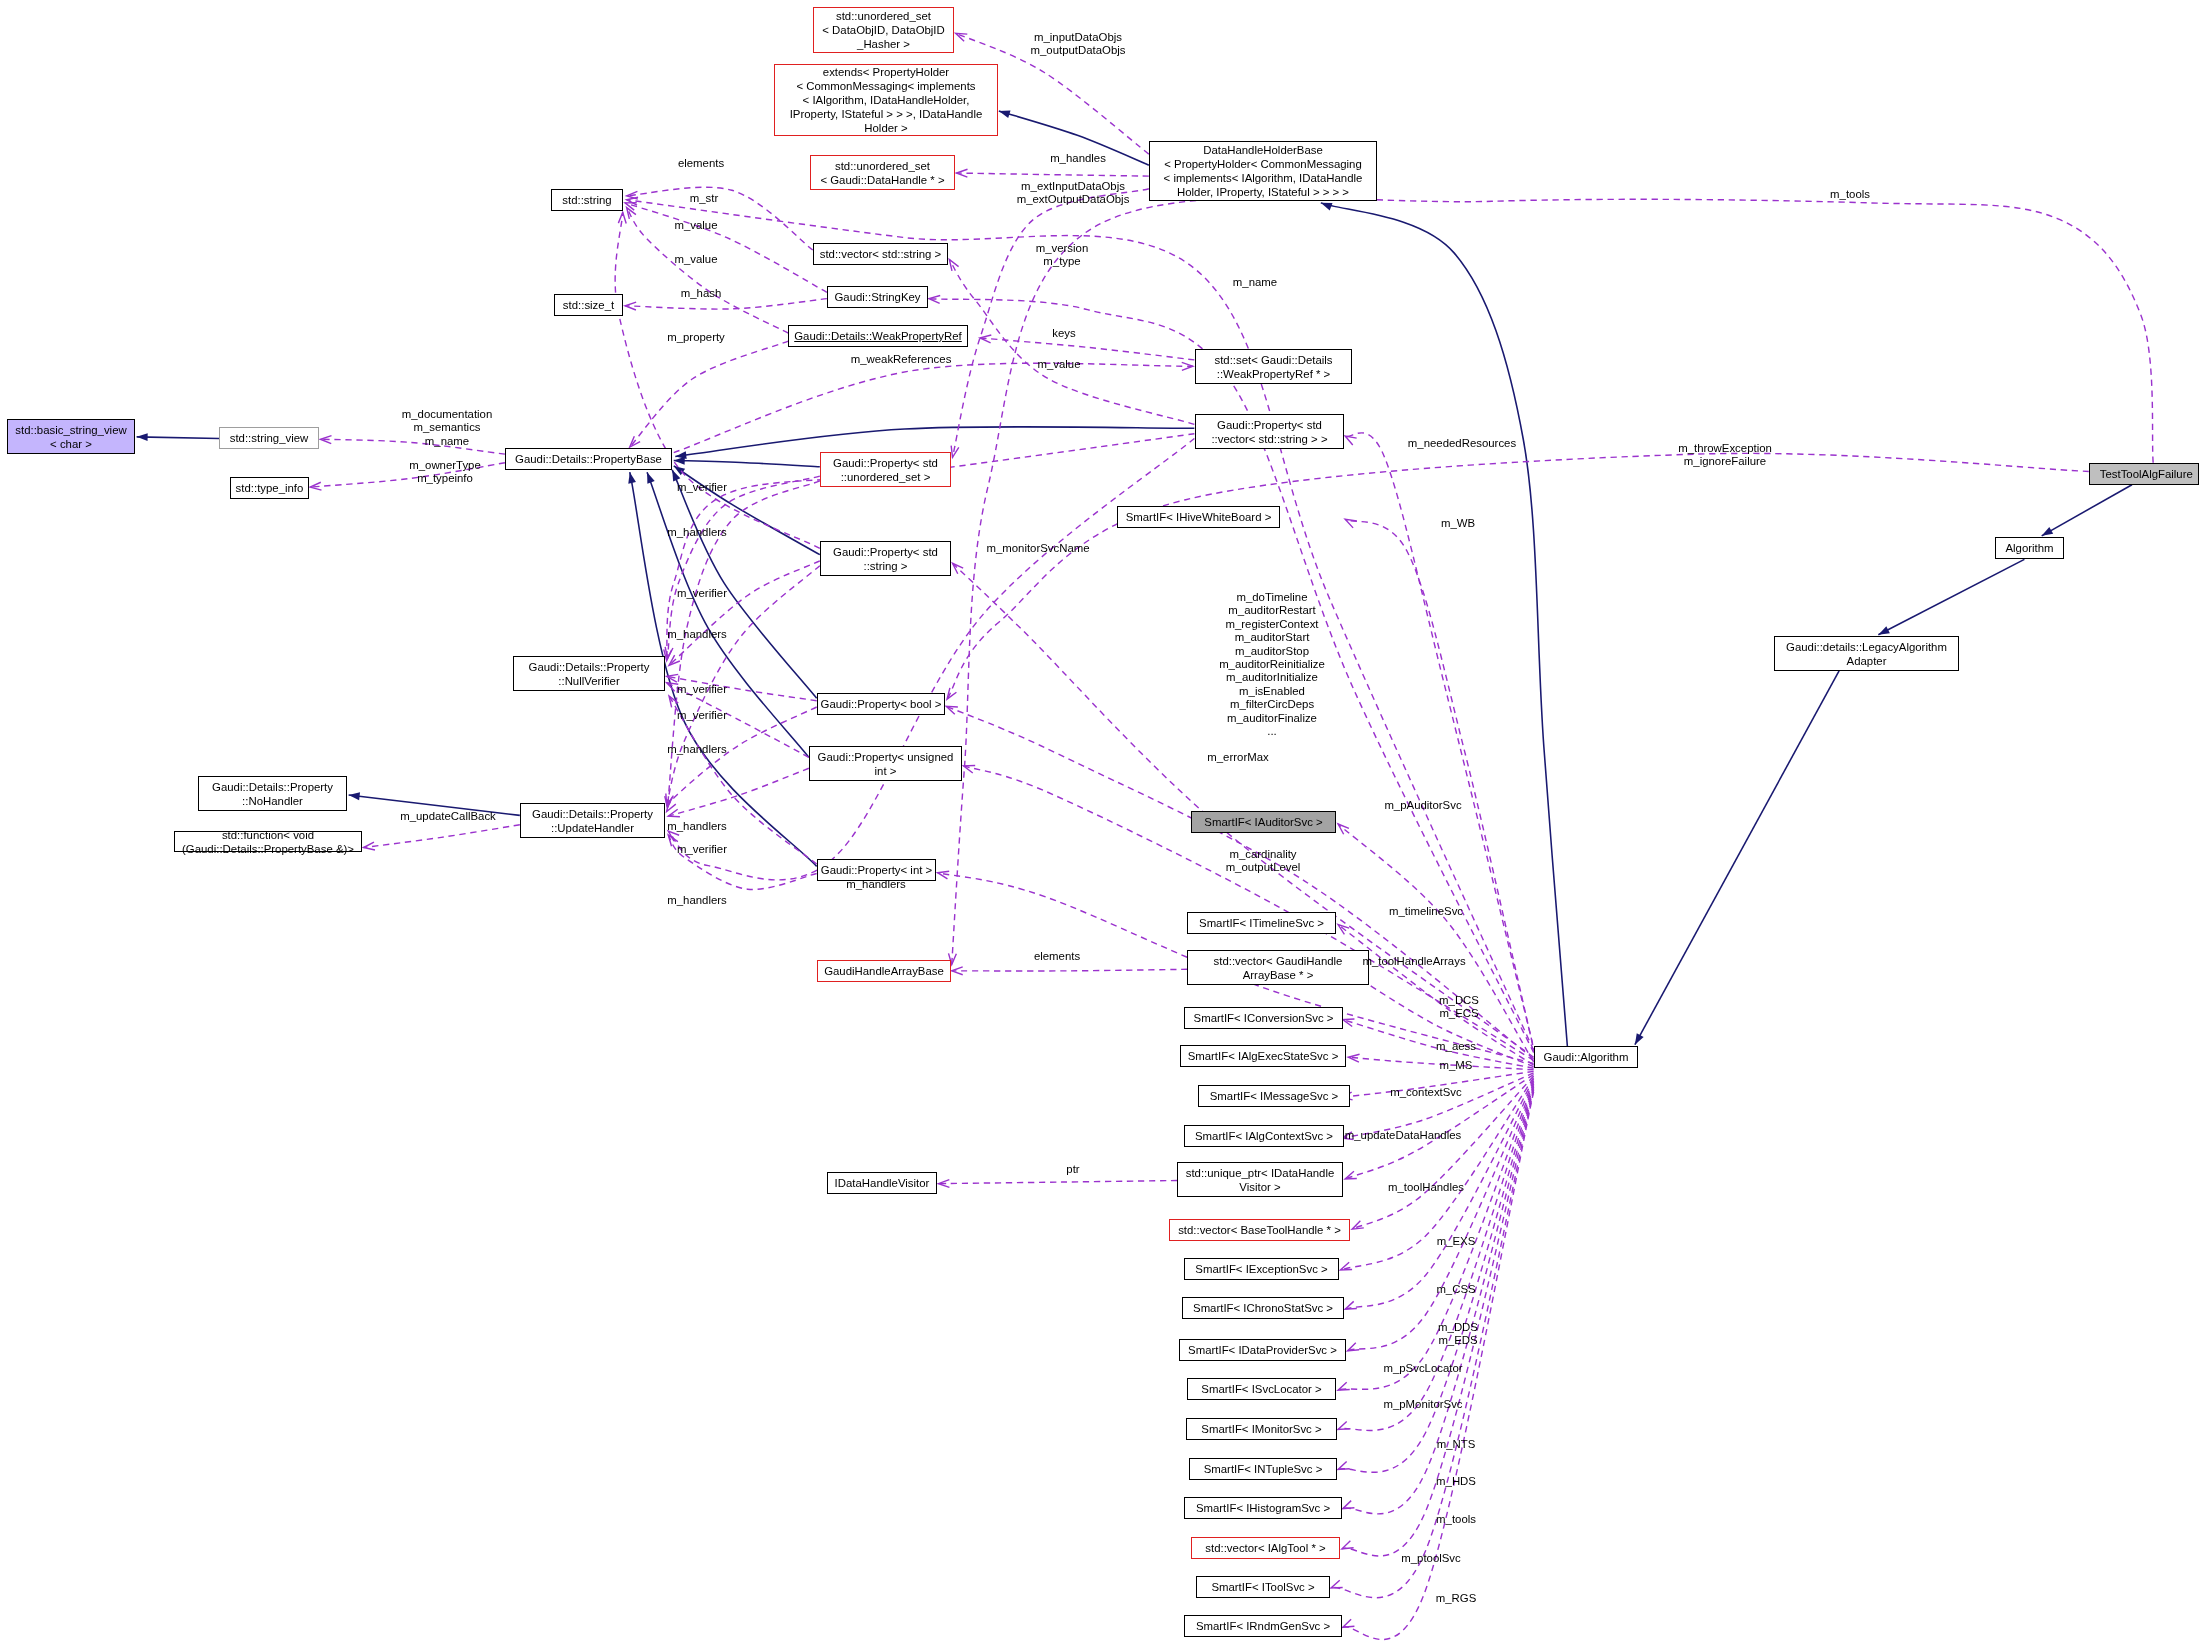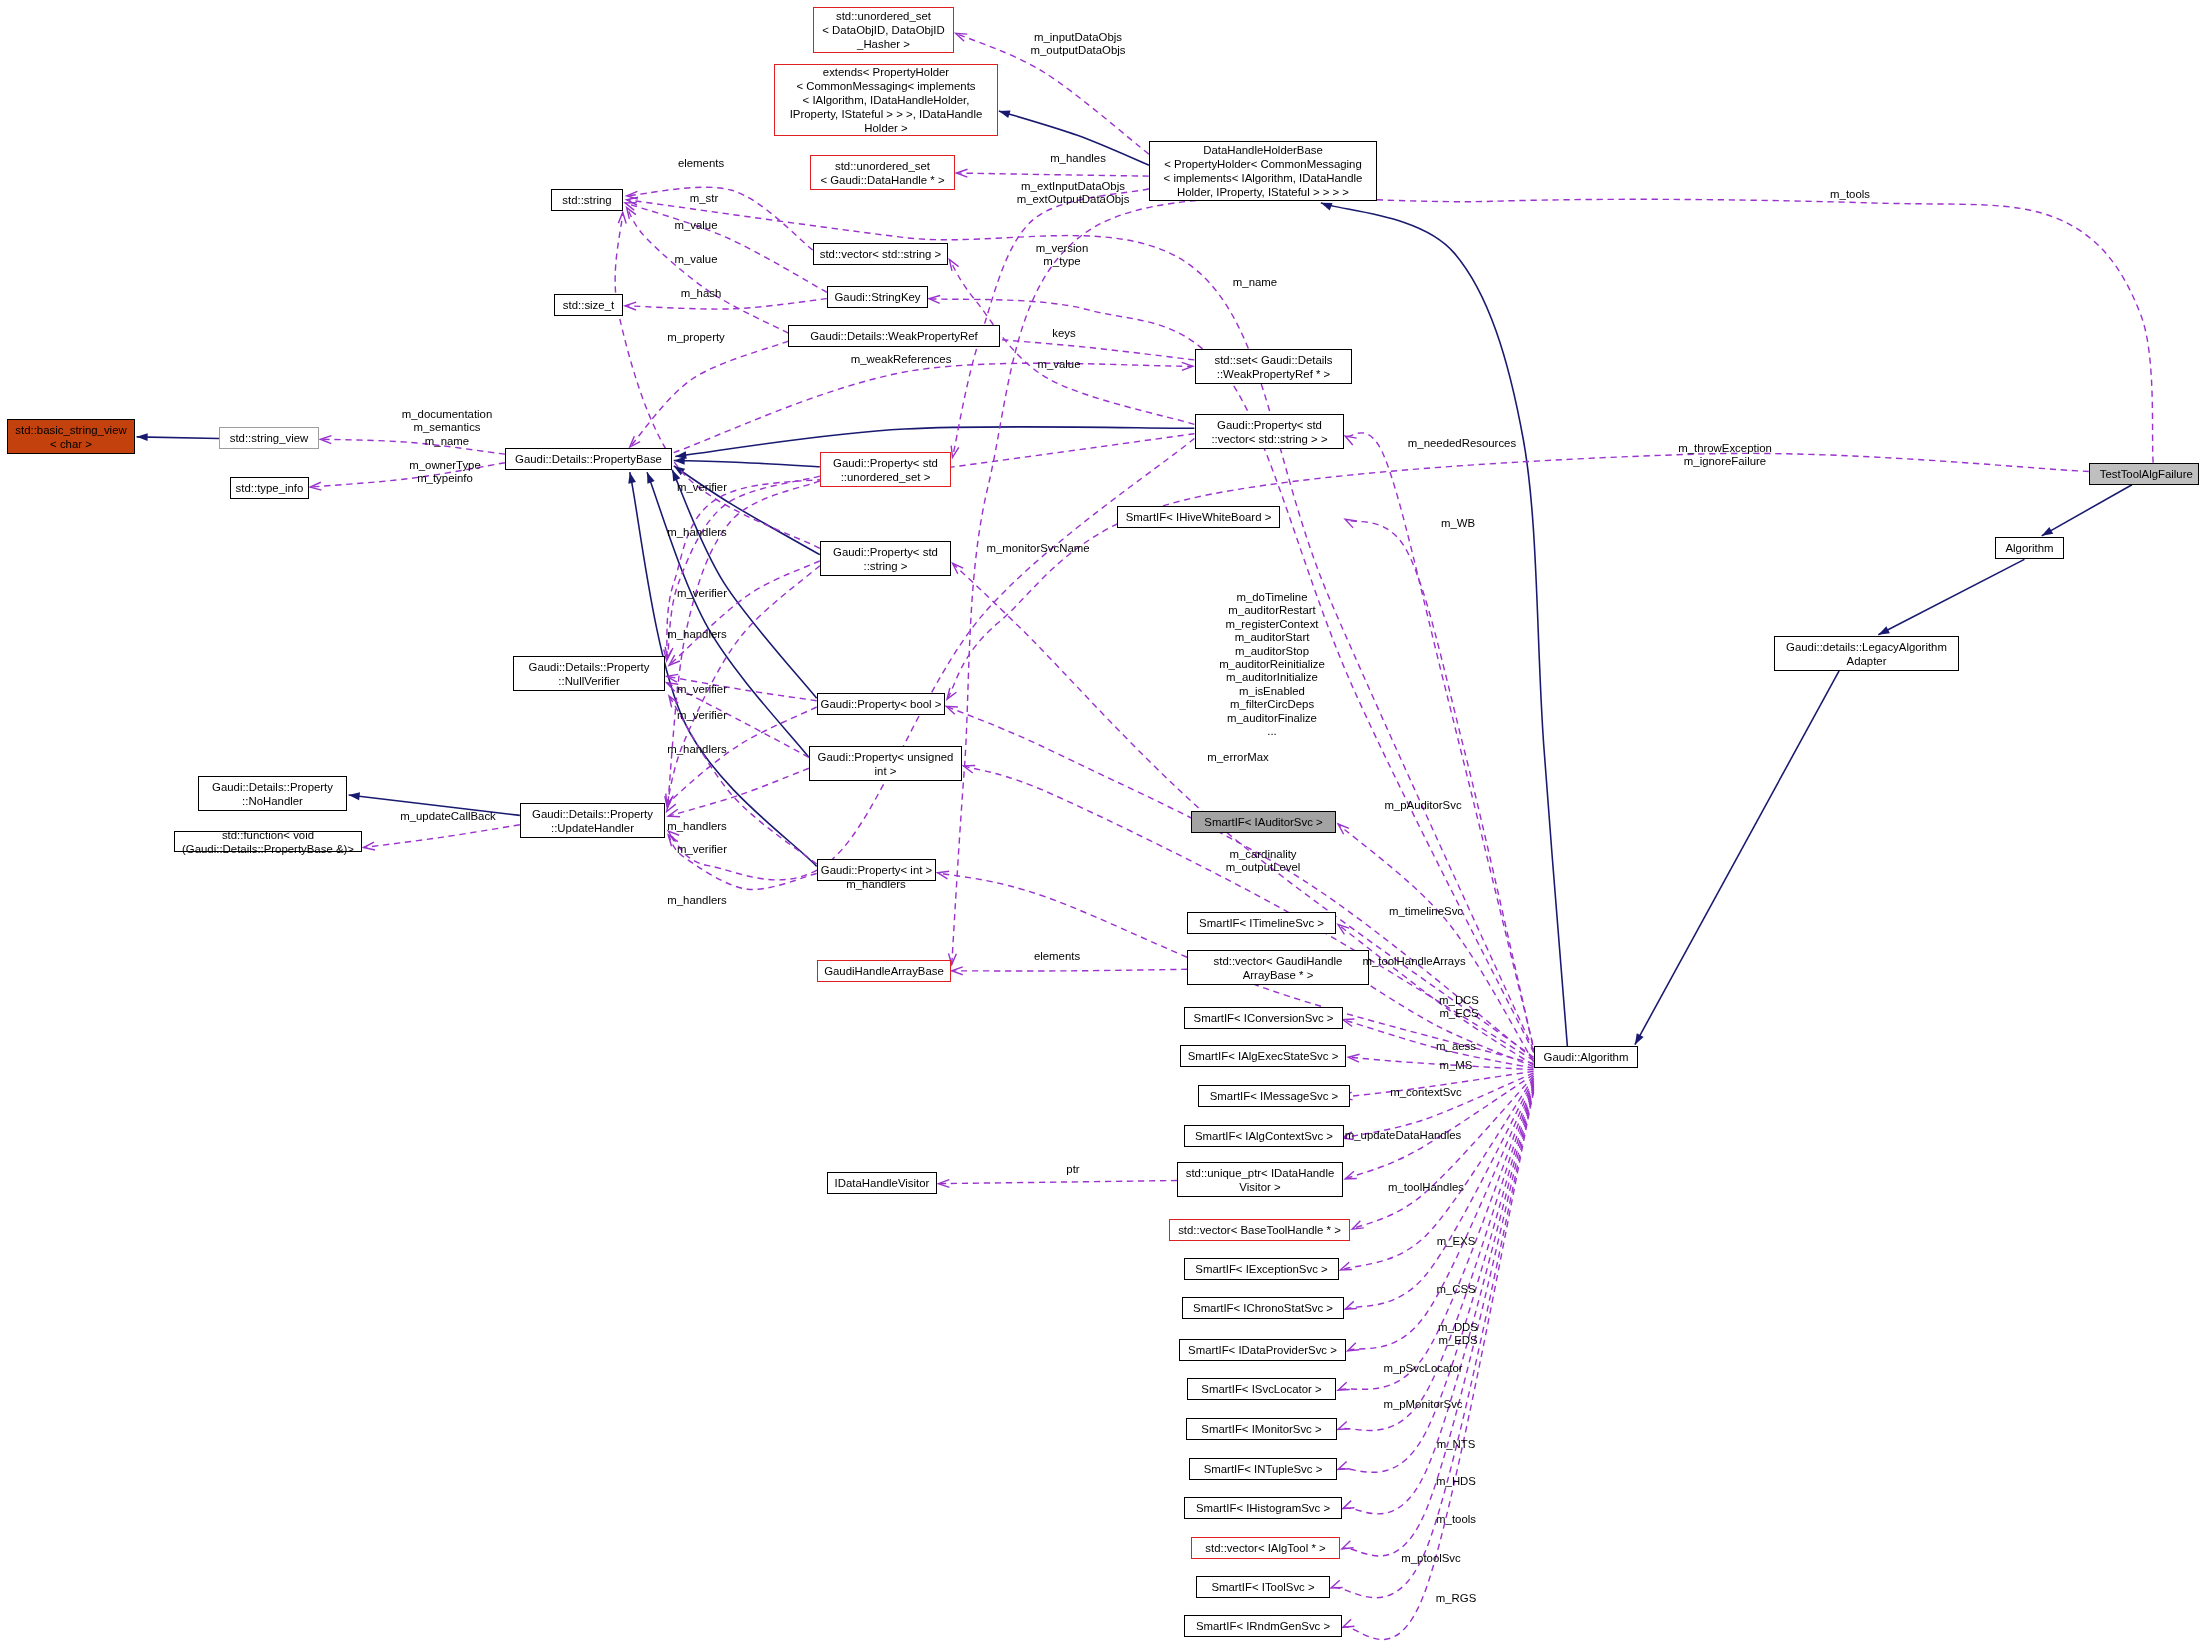--- a/index.html
+++ b/index.html
@@ -190,28 +190,28 @@
       </div>
       <div class="node" style="left: 813px; top: 243px; width: 135px; height: 22px; border-color: rgb(0, 0, 0); background: rgb(255, 255, 255);">
         <div>std::vector&lt; std::string &gt;</div>
       </div>
       <div class="node" style="left: 827px; top: 286px; width: 101px; height: 22px; border-color: rgb(0, 0, 0); background: rgb(255, 255, 255);">
         <div>Gaudi::StringKey</div>
       </div>
       <div class="node" style="left: 554px; top: 294px; width: 69px; height: 22px; border-color: rgb(0, 0, 0); background: rgb(255, 255, 255);">
         <div>std::size_t</div>
       </div>
-      <div class="node" style="left: 788px; top: 325px; width: 212px; height: 22px; border-color: rgb(0, 0, 0); background: rgb(255, 255, 255);">
+      <div class="node" style="left: 788px; top: 325px; width: 180px; height: 22px; border-color: rgb(0, 0, 0); background: rgb(255, 255, 255); text-decoration: underline;">
         <div>Gaudi::Details::WeakPropertyRef</div>
       </div>
       <div class="node" style="left: 1195px; top: 349px; width: 157px; height: 35px; border-color: rgb(0, 0, 0); background: rgb(255, 255, 255);">
         <div>std::set&lt; Gaudi::Details</div>
         <div>::WeakPropertyRef * &gt;</div>
       </div>
-      <div class="node" style="left: 7px; top: 419px; width: 128px; height: 35px; border-color: rgb(0, 0, 0); background: #c2410c;">
+      <div class="node" style="left: 7px; top: 419px; width: 128px; height: 35px; border-color: rgb(0, 0, 0); background: #c4b5fd;">
         <div>std::basic_string_view</div>
         <div>&lt; char &gt;</div>
       </div>
       <div class="node" style="left: 219px; top: 427px; width: 100px; height: 22px; border-color: rgb(158, 158, 158); background: rgb(255, 255, 255);">
         <div>std::string_view</div>
       </div>
       <div class="node" style="left: 1195px; top: 414px; width: 149px; height: 35px; border-color: rgb(0, 0, 0); background: rgb(255, 255, 255);">
         <div>Gaudi::Property&lt; std</div>
         <div>::vector&lt; std::string &gt; &gt;</div>
       </div>

